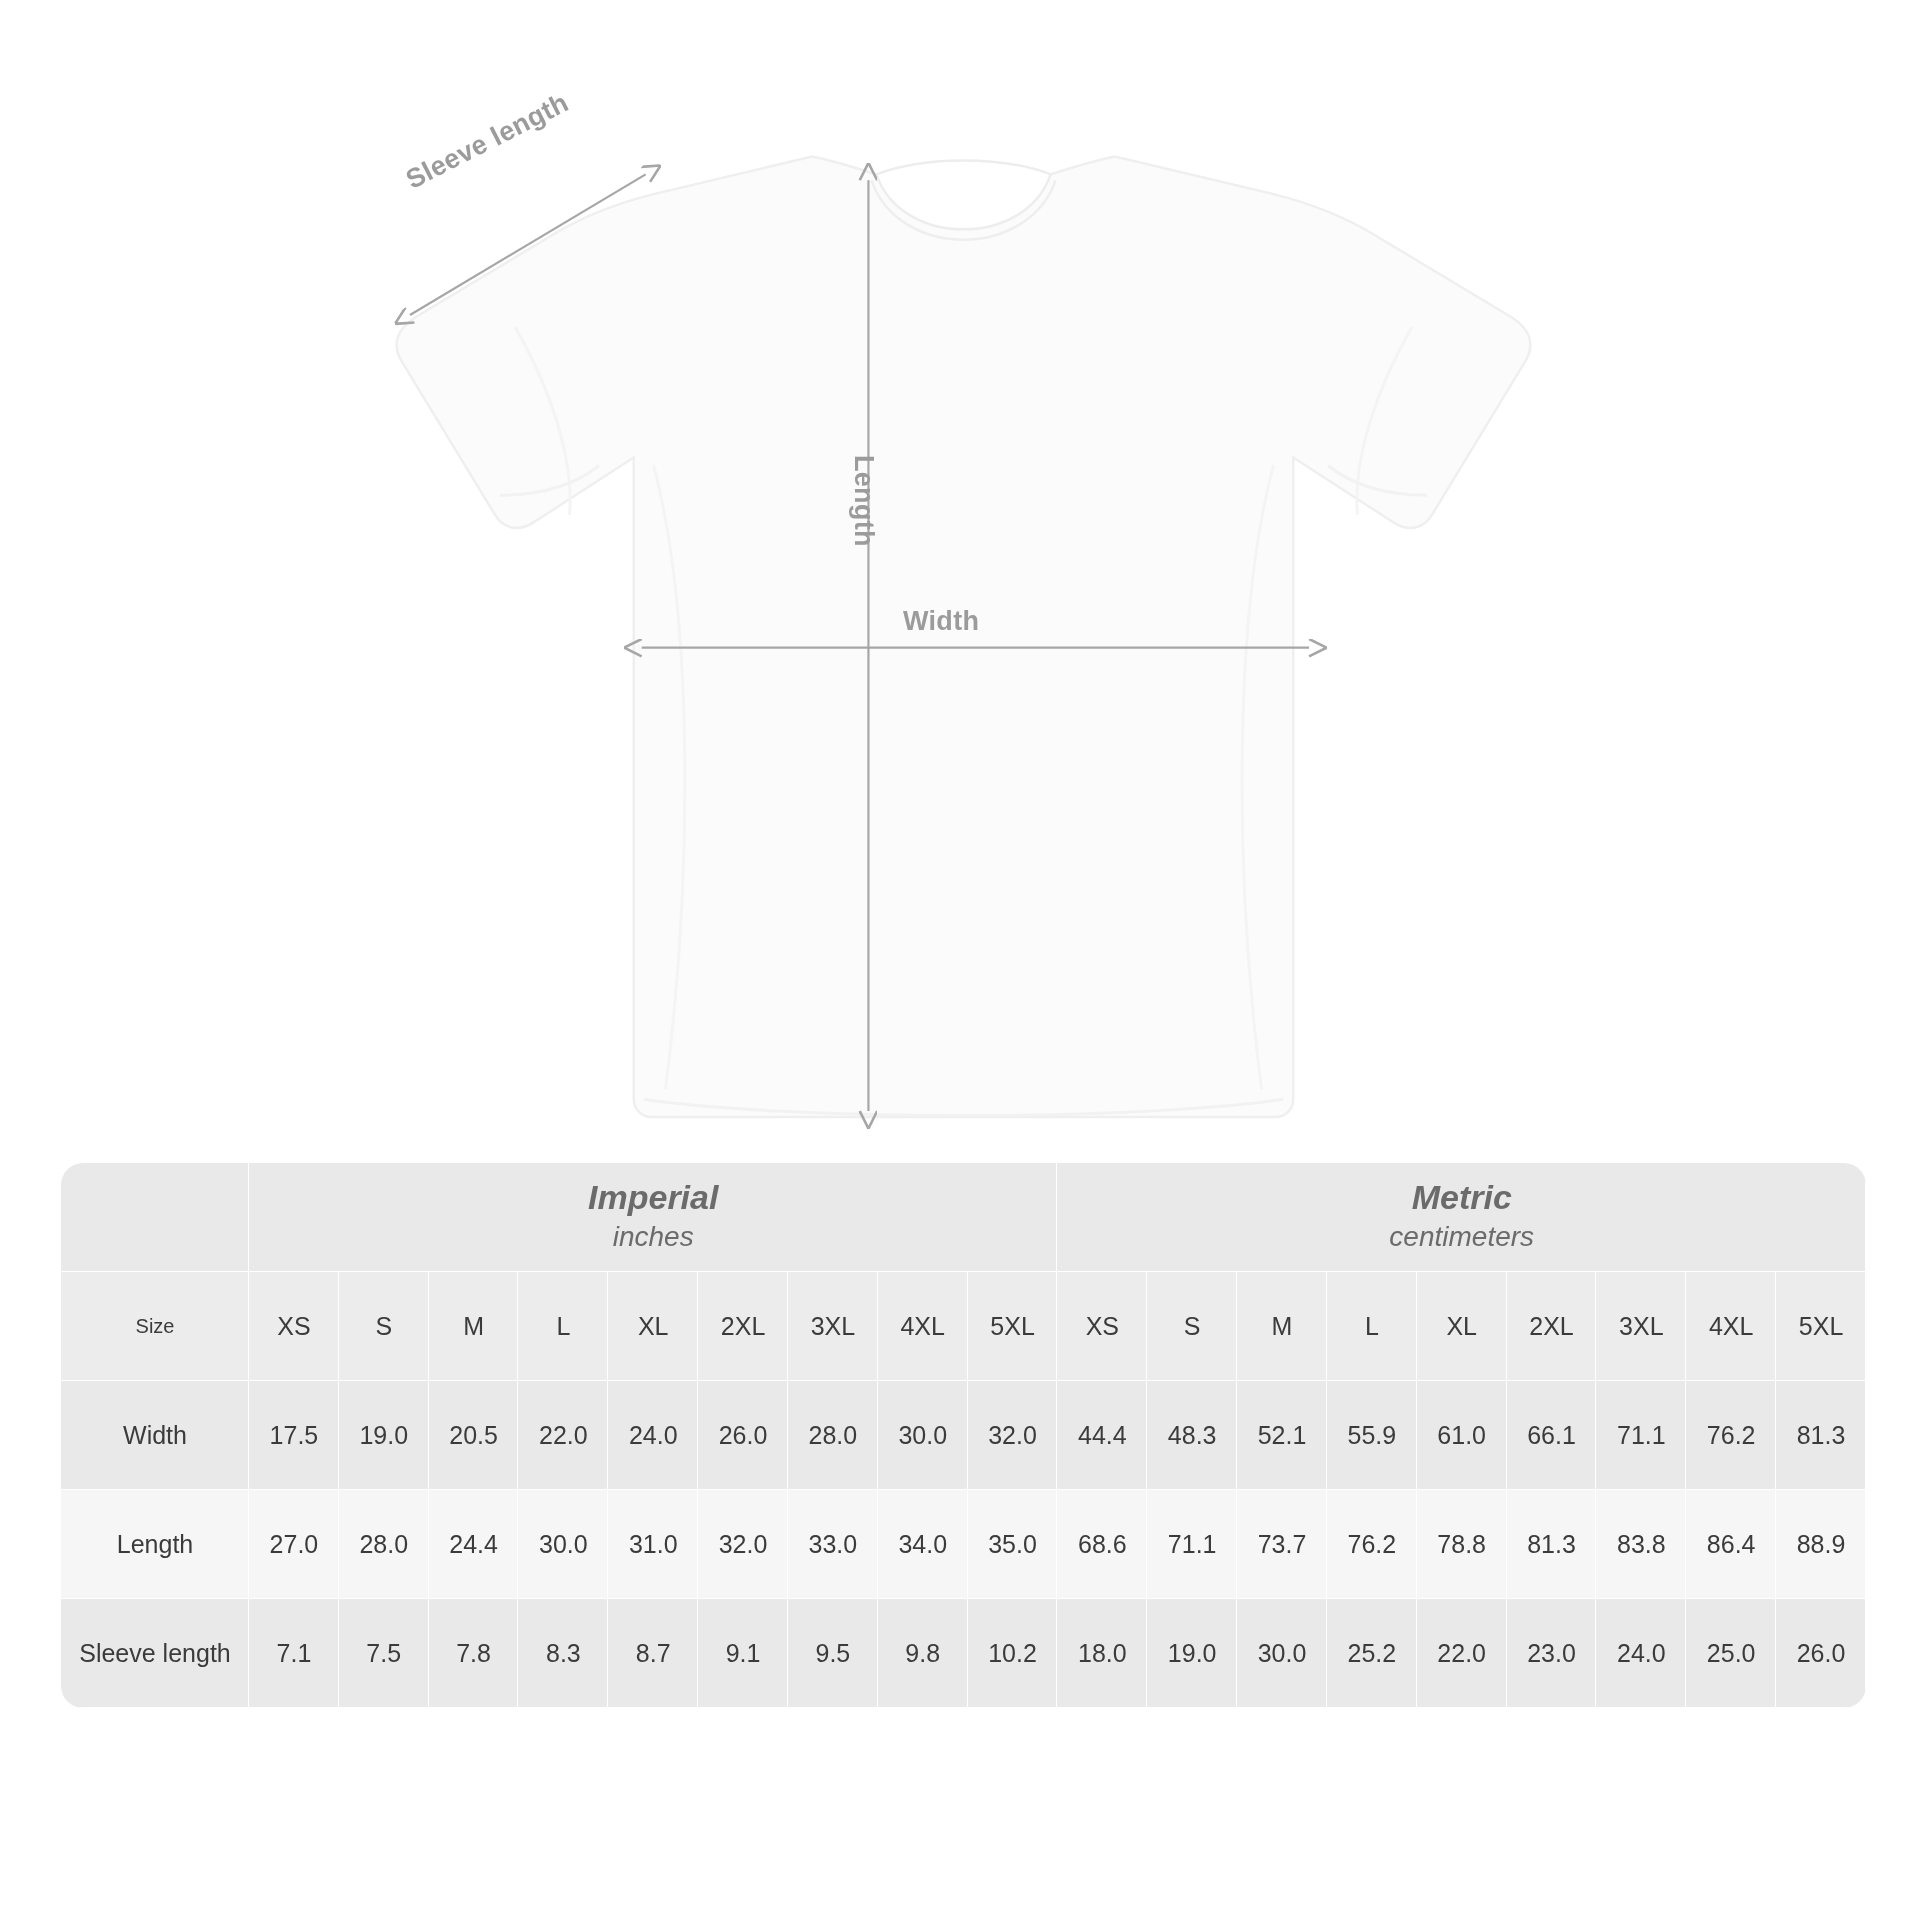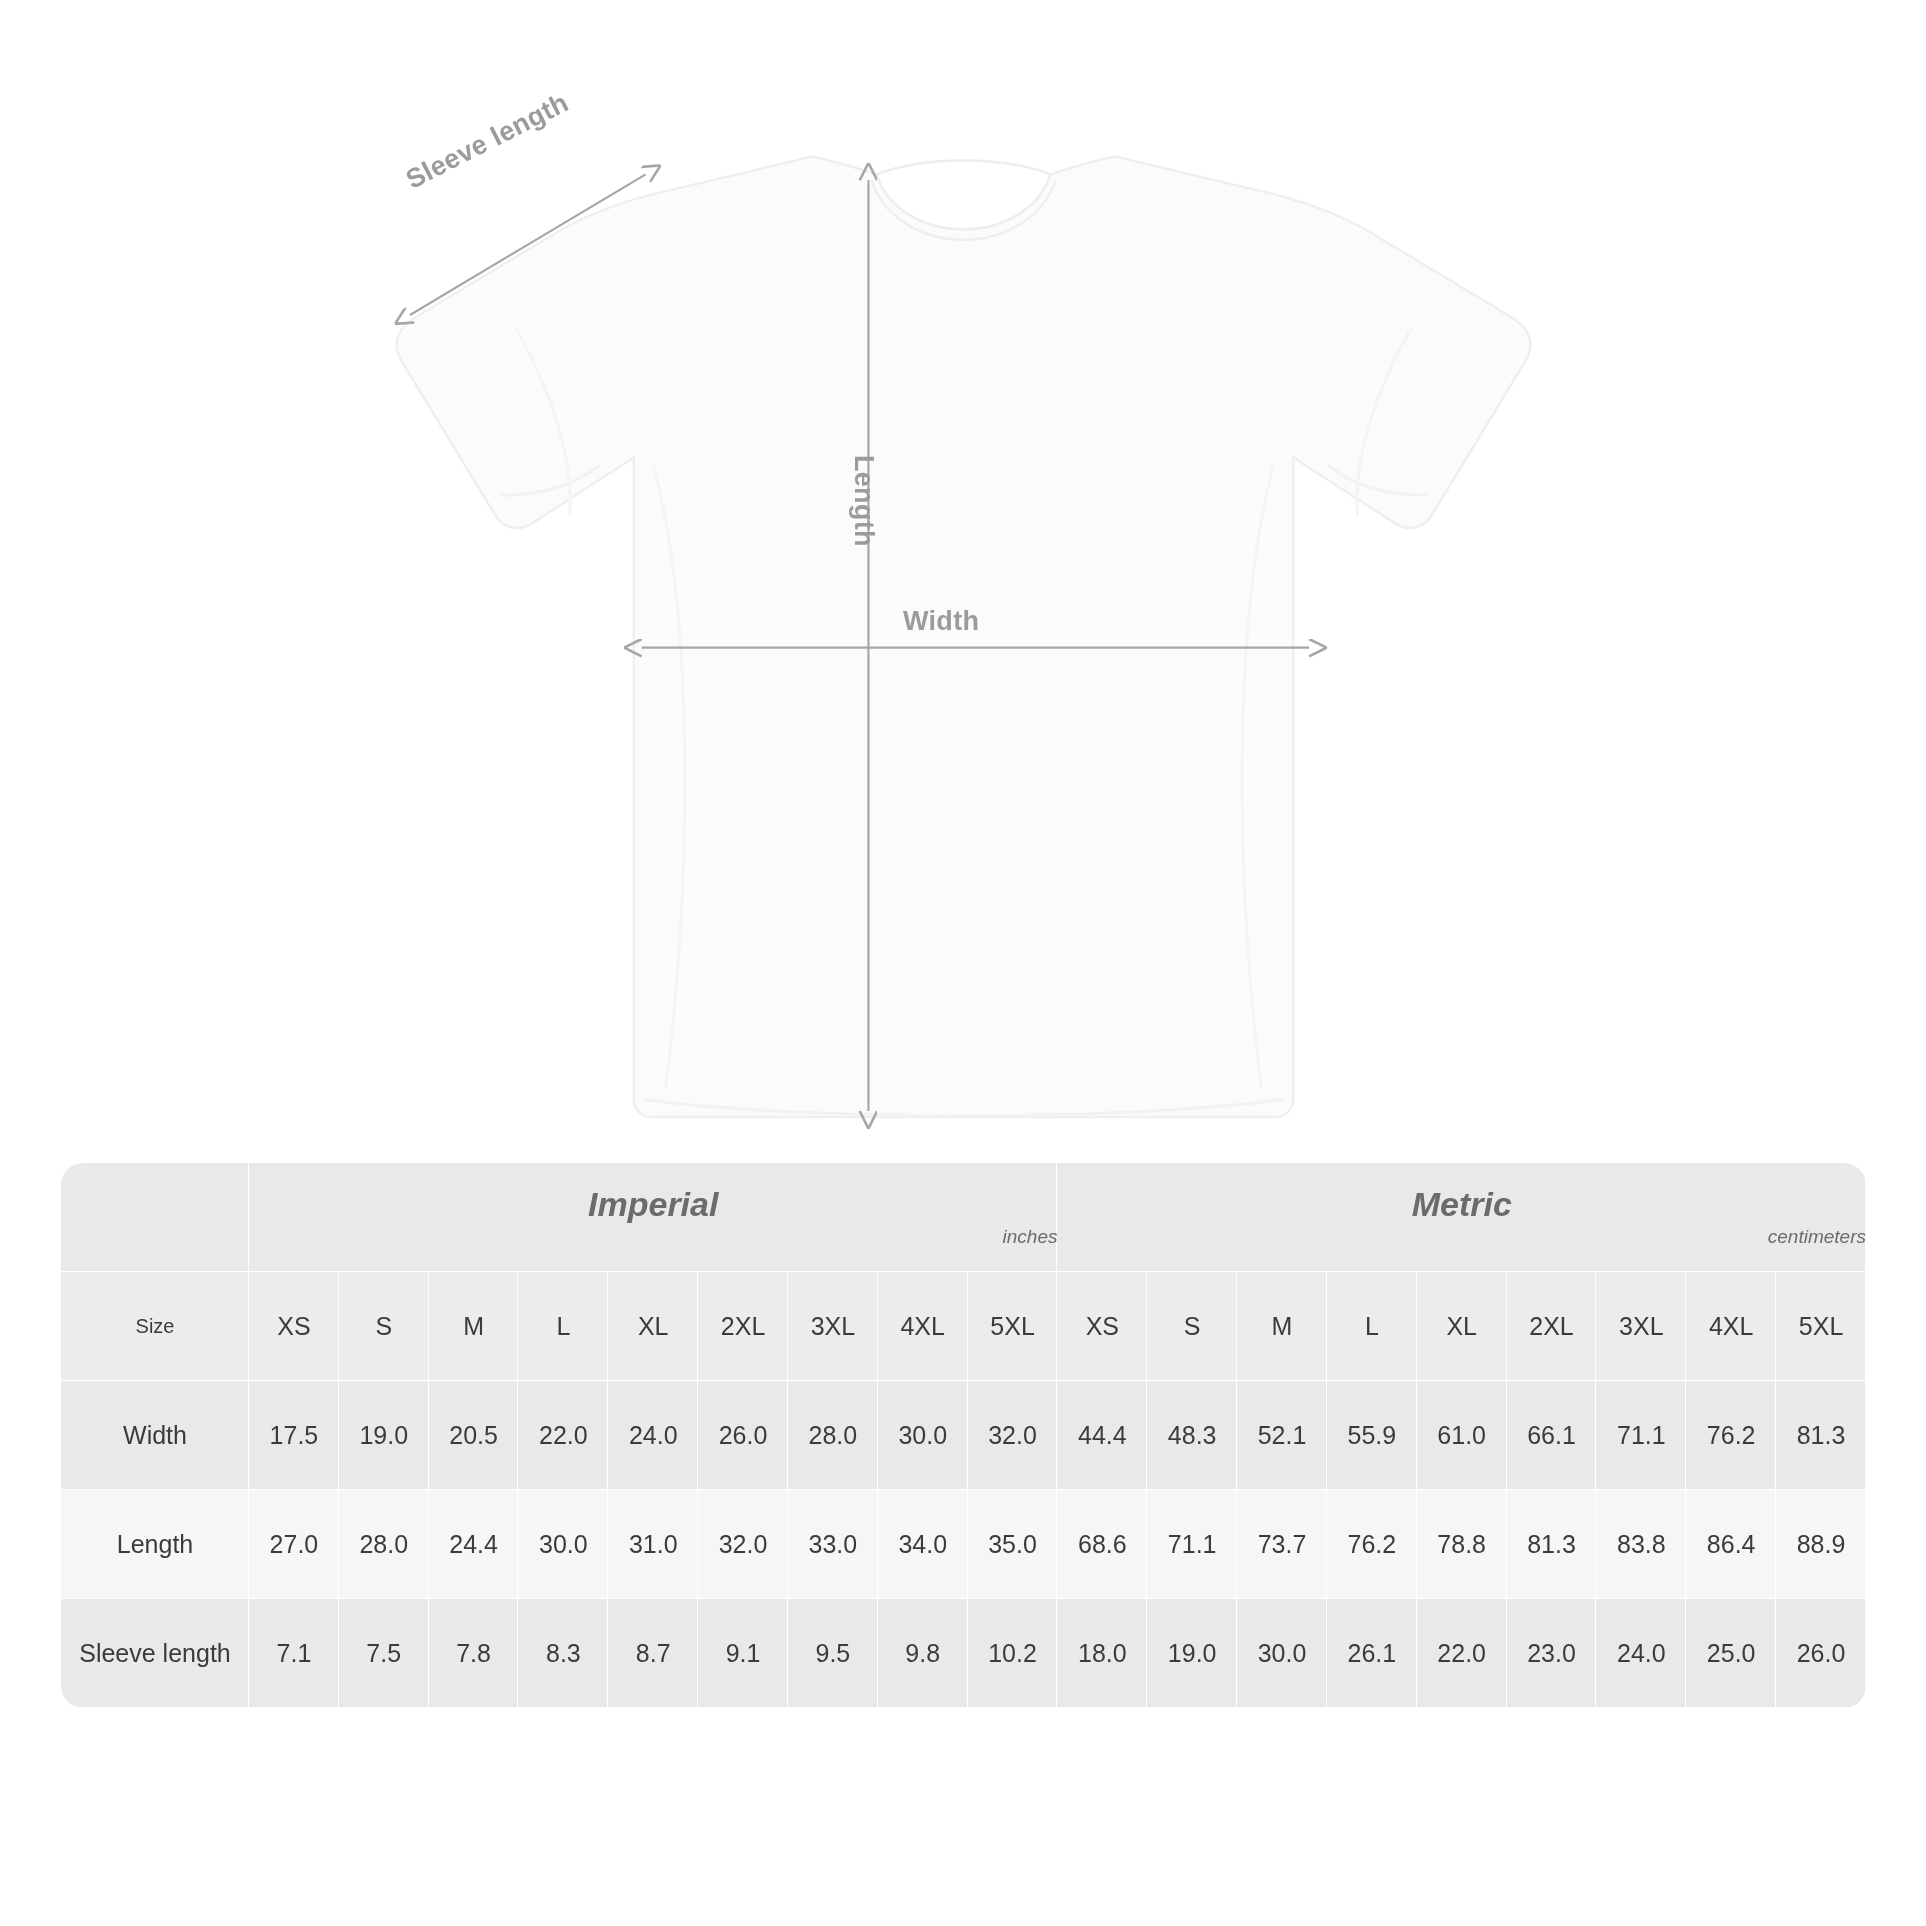--- a/index.html
+++ b/index.html
@@ -104,26 +104,25 @@
     margin-top: 23px;
   }
   .unit-name {
     font-size: 34px;
     font-style: italic;
     font-weight: bold;
     color: #6b6b6b;
     line-height: 1.15;
   }
   .unit-sub {
-    font-size: 19px;
+    font-size: 28px;
     font-style: italic;
     color: #6b6b6b;
     font-weight: normal;
     line-height: 1.4;
-    text-align: right;
   }
   .head-row th {
     background: #ececec;
     font-weight: bold;
     font-size: 26px;
     color: #4a4a4a;
     height: 103px;
   }
   .head-row th.rowhead {
     font-size: 20px;
@@ -315,21 +314,21 @@
           <td>7.8</td>
           <td>8.3</td>
           <td>8.7</td>
           <td>9.1</td>
           <td>9.5</td>
           <td>9.8</td>
           <td>10.2</td>
           <td>18.0</td>
           <td>19.0</td>
           <td>30.0</td>
-          <td>26.1</td>
+          <td>25.2</td>
           <td>22.0</td>
           <td>23.0</td>
           <td>24.0</td>
           <td>25.0</td>
           <td>26.0</td>
         </tr>
       </tbody>
     </table>
   </div>
 

